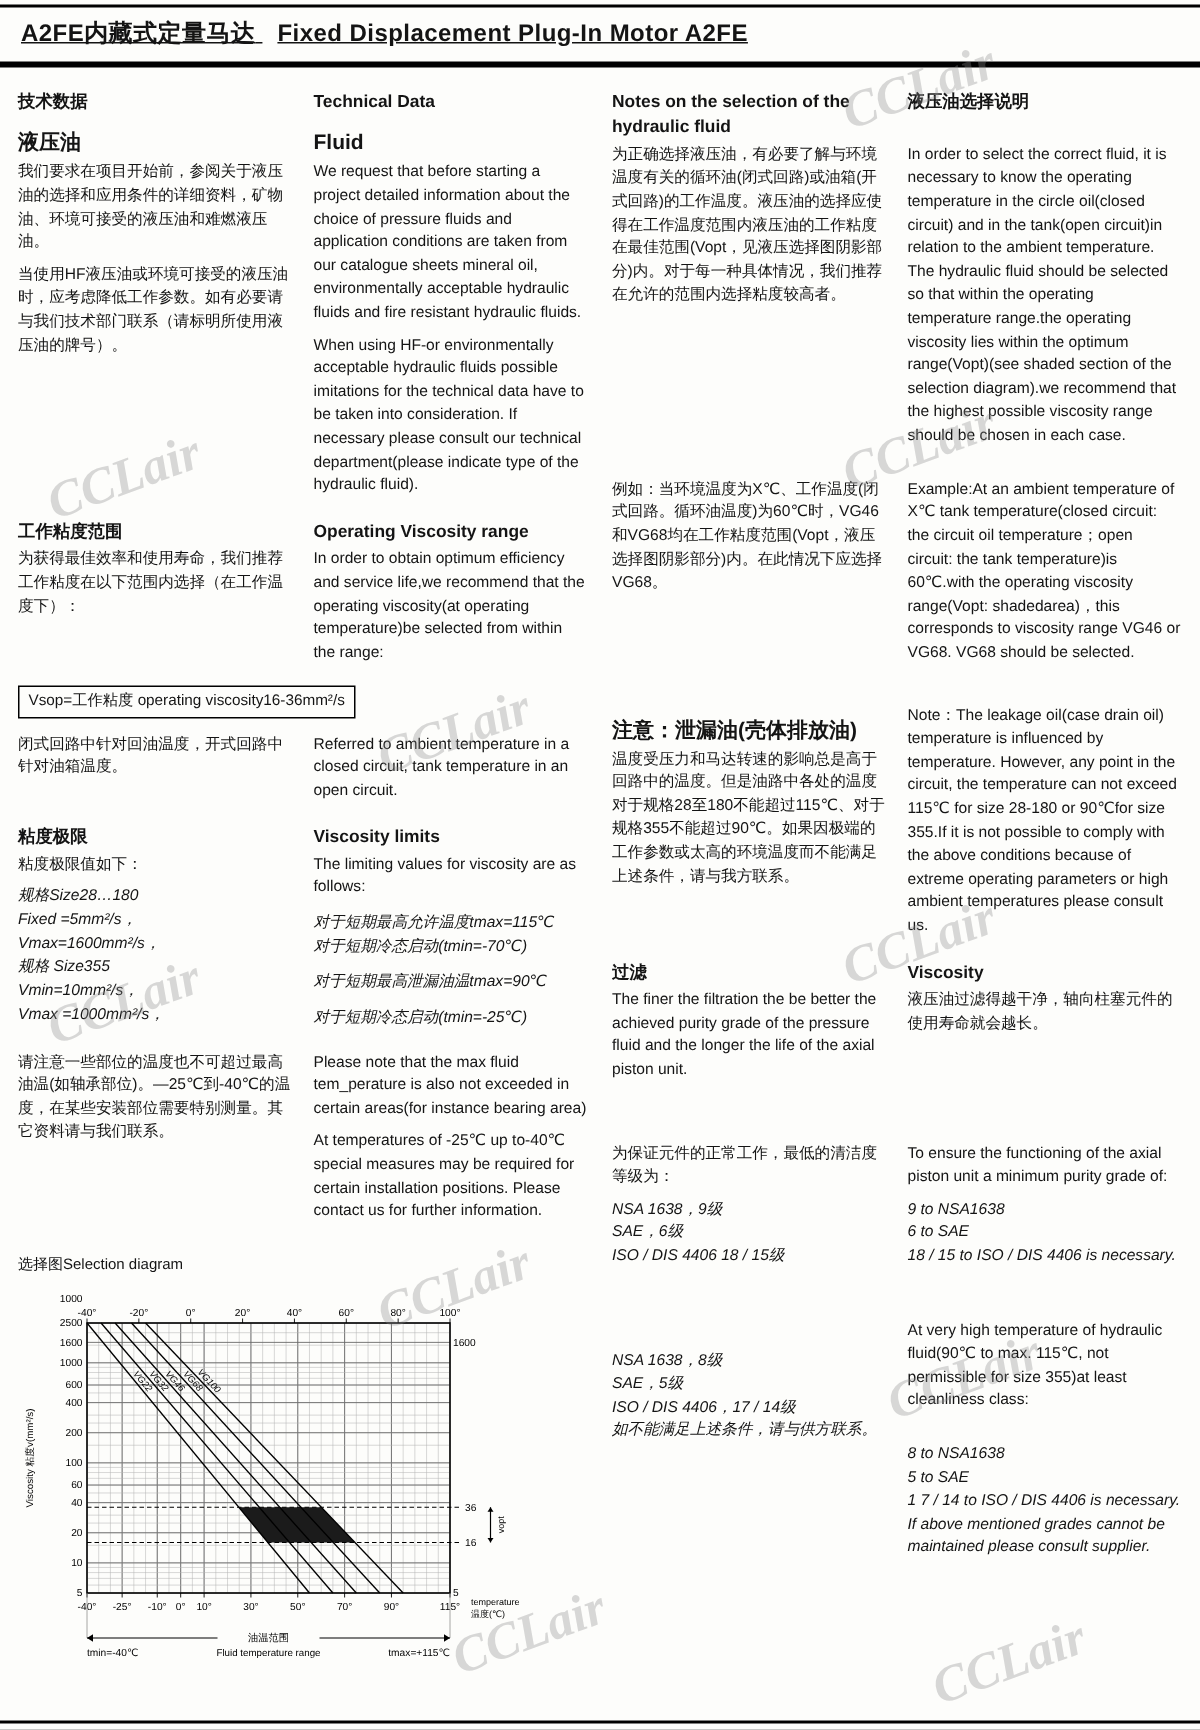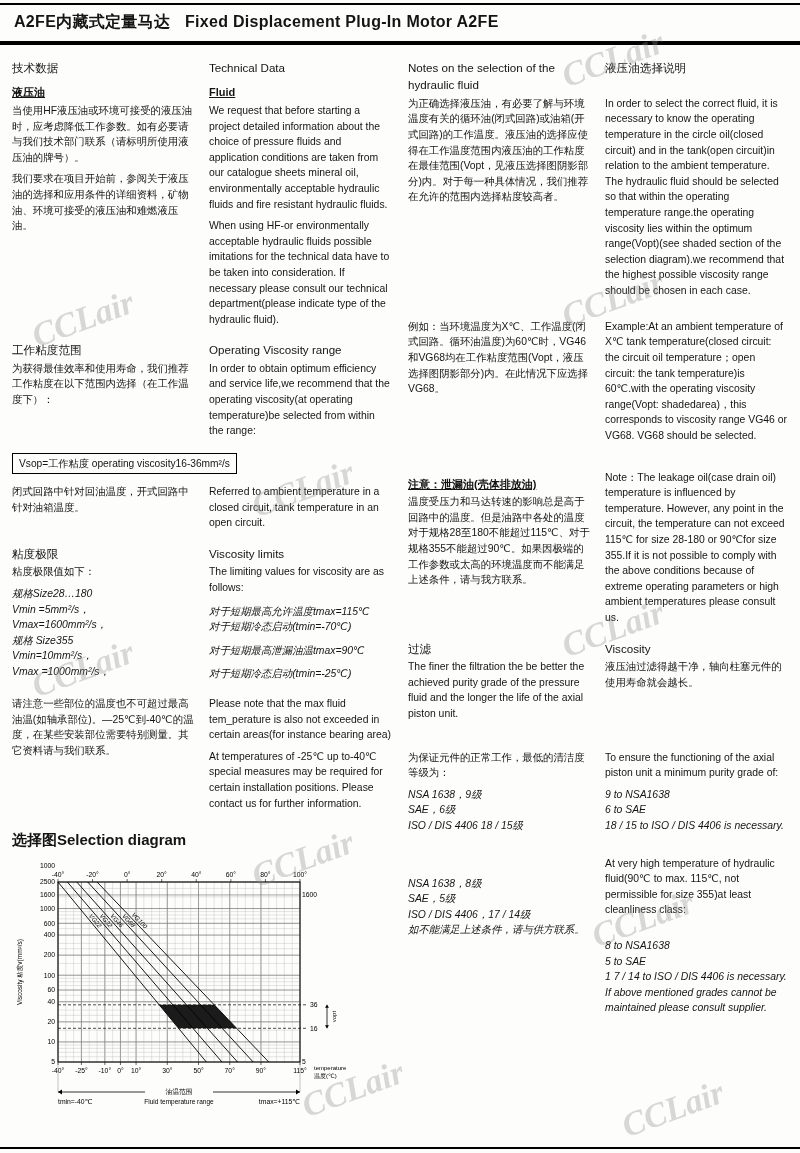--- a/index.html
+++ b/index.html
@@ -1,37 +1,37 @@
 <!DOCTYPE html>
 <html><head>
 <meta charset="utf-8">
 <style>
   html,body{margin:0;padding:0;background:#9a9a9a;}
   .page{position:relative;width:800px;height:1153px;background:#fdfdfb;margin:0 auto;
         font-family:"Liberation Sans","DejaVu Sans",sans-serif;color:#141414;overflow:hidden;}
   .rule-top{position:absolute;top:3px;left:0;right:0;height:2px;background:#000;}
   .rule-bottom{position:absolute;bottom:4px;left:0;right:0;height:2px;background:#000;}
   header{padding:12px 14px 8px 14px;}
-  .title{font-size:16px;font-weight:bold;letter-spacing:.3px;}
+  .title{font-size:16px;font-weight:bold;letter-spacing:.3px;text-decoration:underline;}
   .title .en{margin-left:10px;}
   .rule-thick{height:4px;background:#000;}
   .content{display:flex;gap:16px;padding:6px 12px 0 12px;}
   .half{display:grid;grid-template-columns:1fr 1fr;column-gap:14px;align-content:start;}
   .half-left{width:380px;flex:0 0 380px;}
   .half-right{flex:1;}
   .blk{font-size:10.4px;line-height:1.5;}
-  h2.sec{font-size:11.6px;font-weight:normal;margin:8px 0 2px 0;}
-  h3.sub{font-size:11px;font-weight:bold;margin:6px 0 2px 0;text-decoration:underline;}
+  h2.sec{font-size:11.6px;font-weight:bold;margin:8px 0 2px 0;}
+  h3.sub{font-size:14px;font-weight:bold;margin:6px 0 2px 0;}
   p.t{margin:0 0 6px 0;}
   .mono-line{margin:0;font-style:italic;}
   .formula-box{grid-column:1 / span 2;border:1.2px solid #000;padding:2px 6px;margin:8px 18px 10px 0;
                font-size:10.2px;width:fit-content;}
-  .gap8{margin-top:8px;} .gap14{margin-top:14px;} .gap20{margin-top:20px;} .gap26{margin-top:22px;}
+  .gap8{margin-top:8px;} .gap14{margin-top:14px;} .gap20{margin-top:20px;} .gap26{margin-top:34px;}
   .chart-wrap{grid-column:1 / span 2;margin-top:10px;}
-  .chart-title{font-size:15px;font-weight:bold;margin:4px 0 2px 0;}
+  .chart-title{font-size:10px;font-weight:normal;margin:4px 0 2px 0;}
   #chart-holder svg{display:block;}
   .wm{position:absolute;font-size:34px;font-weight:bold;font-style:italic;color:rgba(140,140,140,.33);
       transform:rotate(-20deg);pointer-events:none;white-space:nowrap;font-family:"Liberation Serif","DejaVu Serif",serif;}
 </style>
 </head>
 <body>
 
 <div class="page">
   <div class="rule-top"></div>
 
@@ -46,22 +46,22 @@
   <div class="content">
 
     <div class="half half-left">
       <h2 class="sec blk">技术数据</h2>
       <h2 class="sec blk">Technical Data</h2>
 
       <h3 class="sub blk">液压油</h3>
       <h3 class="sub blk">Fluid</h3>
 
       <div class="blk">
+        <p class="t">我们要求在项目开始前，参阅关于液压油的选择和应用条件的详细资料，矿物油、环境可接受的液压油和难燃液压油。</p>
         <p class="t">当使用HF液压油或环境可接受的液压油时，应考虑降低工作参数。如有必要请与我们技术部门联系（请标明所使用液压油的牌号）。</p>
-        <p class="t">我们要求在项目开始前，参阅关于液压油的选择和应用条件的详细资料，矿物油、环境可接受的液压油和难燃液压油。</p>
       </div>
       <div class="blk">
         <p class="t">We request that before starting a project detailed information about the choice of pressure fluids and application conditions are taken from our catalogue sheets mineral oil, environmentally acceptable hydraulic fluids and fire resistant hydraulic fluids.</p>
         <p class="t">When using HF-or environmentally acceptable hydraulic fluids possible imitations for the technical data have to be taken into consideration. If necessary please consult our technical department(please indicate type of the hydraulic fluid).</p>
       </div>
 
       <h2 class="sec blk">工作粘度范围</h2>
       <h2 class="sec blk">Operating Viscosity range</h2>
 
       <div class="blk">
@@ -79,21 +79,21 @@
       <div class="blk">
         <p class="t">Referred to ambient temperature in a closed circuit, tank temperature in an open circuit.</p>
       </div>
 
       <h2 class="sec blk">粘度极限</h2>
       <h2 class="sec blk">Viscosity limits</h2>
 
       <div class="blk">
         <p class="t">粘度极限值如下：</p>
         <div class="mono-line">规格Size28…180</div>
-        <div class="mono-line">Vmin =5mm²/s，</div>
+        <div class="mono-line">Fixed =5mm²/s，</div>
         <div class="mono-line">Vmax=1600mm²/s，</div>
         <div class="mono-line">规格 Size355</div>
         <div class="mono-line">Vmin=10mm²/s，</div>
         <div class="mono-line">Vmax =1000mm²/s，</div>
       </div>
       <div class="blk">
         <p class="t">The limiting values for viscosity are as follows:</p>
         <div class="mono-line gap8">对于短期最高允许温度tmax=115℃</div>
         <div class="mono-line">对于短期冷态启动(tmin=-70℃)</div>
         <div class="mono-line gap8">对于短期最高泄漏油温tmax=90℃</div>

